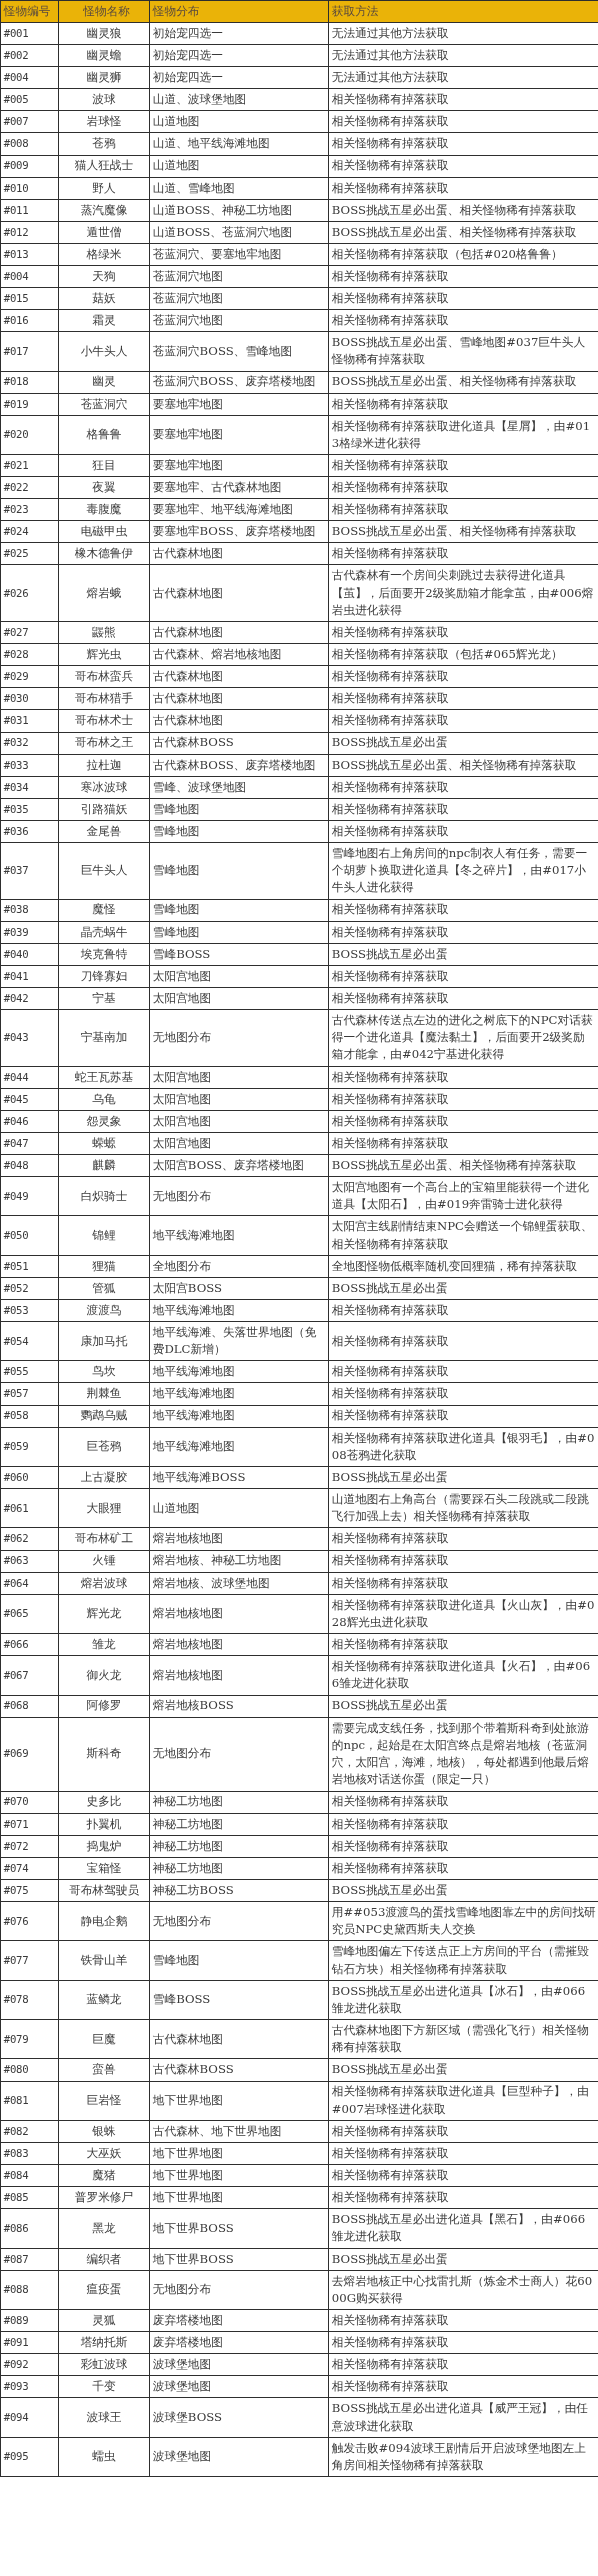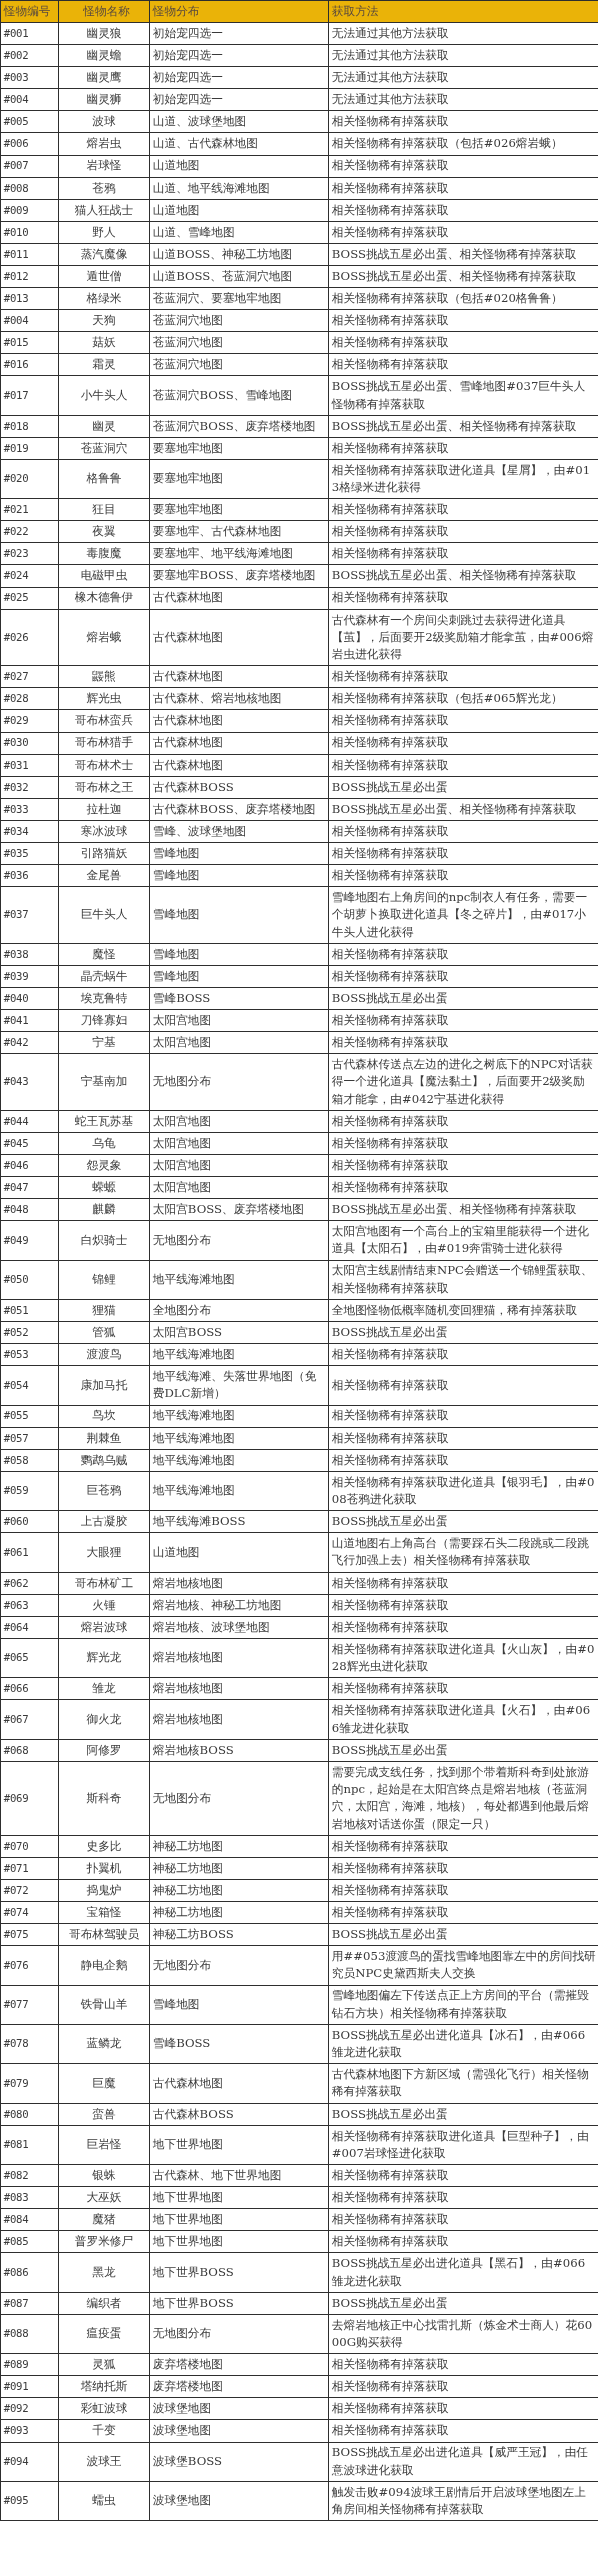--- a/index.html
+++ b/index.html
@@ -61,42 +61,30 @@
         <td class="col-dist">初始宠四选一</td>
         <td class="col-method">无法通过其他方法获取</td>
       </tr>
       <tr>
         <td class="col-id">#002</td>
         <td class="col-name">幽灵蟾</td>
         <td class="col-dist">初始宠四选一</td>
         <td class="col-method">无法通过其他方法获取</td>
       </tr>
       <tr>
-        <td class="col-id">#003</td>
-        <td class="col-name">幽灵鹰</td>
-        <td class="col-dist">初始宠四选一</td>
-        <td class="col-method">无法通过其他方法获取</td>
-      </tr>
-      <tr>
         <td class="col-id">#004</td>
         <td class="col-name">幽灵狮</td>
         <td class="col-dist">初始宠四选一</td>
         <td class="col-method">无法通过其他方法获取</td>
       </tr>
       <tr>
         <td class="col-id">#005</td>
         <td class="col-name">波球</td>
         <td class="col-dist">山道、波球堡地图</td>
         <td class="col-method">相关怪物稀有掉落获取</td>
-      </tr>
-      <tr>
-        <td class="col-id">#006</td>
-        <td class="col-name">熔岩虫</td>
-        <td class="col-dist">山道、古代森林地图</td>
-        <td class="col-method">相关怪物稀有掉落获取（包括#026熔岩蛾）</td>
       </tr>
       <tr>
         <td class="col-id">#007</td>
         <td class="col-name">岩球怪</td>
         <td class="col-dist">山道地图</td>
         <td class="col-method">相关怪物稀有掉落获取</td>
       </tr>
       <tr>
         <td class="col-id">#008</td>
         <td class="col-name">苍鸦</td>

